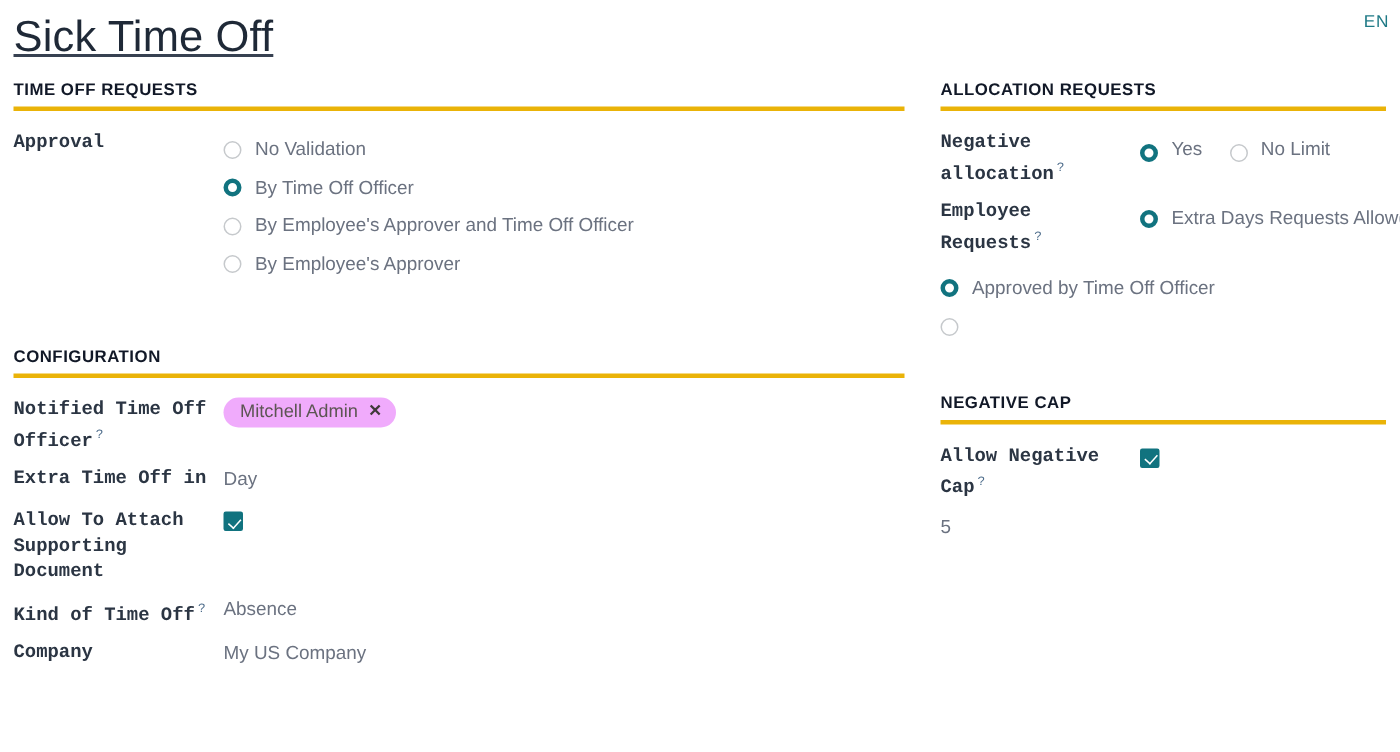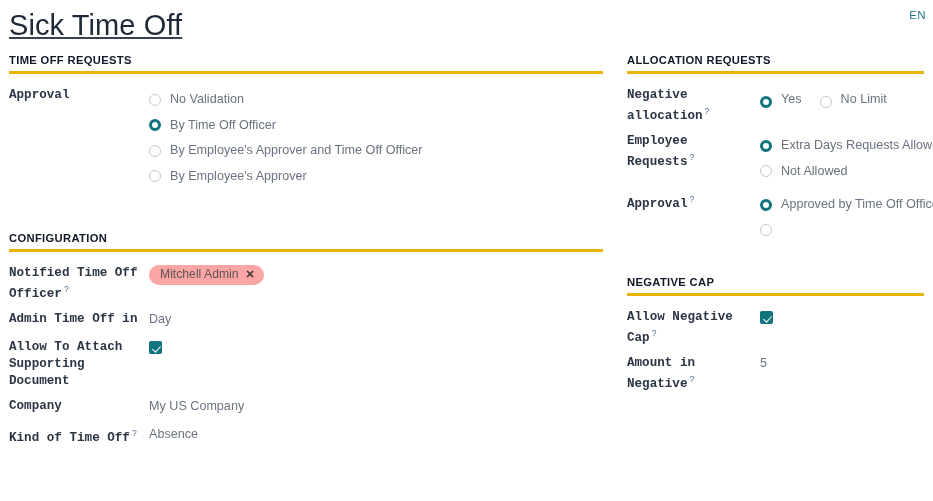--- a/index.html
+++ b/index.html
@@ -186,21 +186,21 @@
     height: 7px;
     border: solid #ffffff;
     border-width: 0 1.9px 1.9px 0;
     transform: rotate(42deg);
   }
 
   
   .tag-chip {
     display: inline-flex;
     align-items: center;
-    background: #fca5a5;
+    background: #f0abfc;
     color: #5c5553;
     border-radius: 11px;
     padding: 2px 9px 3px 11px;
     font-size: 12.2px;
     line-height: 15px;
     max-width: 100%;
     cursor: default;
   }
   .tag-chip-label {
     white-space: nowrap;
@@ -271,44 +271,44 @@
           <div class="field-value">
             <span class="tag-chip">
               <span class="tag-chip-label">Mitchell Admin</span>
               <span class="tag-chip-remove">✕</span>
             </span>
           </div>
         </div>
 
         <div class="field-row">
           <div class="field-label lbl-left">
-            <span>Admin Time Off in</span>
+            <span>Extra Time Off in</span>
           </div>
           <div class="field-value">Day</div>
         </div>
 
         <div class="field-row">
           <div class="field-label lbl-left">Allow To Attach Supporting Document</div>
           <div class="field-value">
             <span class="checkbox-mark"></span>
           </div>
         </div>
 
         <div class="field-row">
           <div class="field-label lbl-left">
+            <span>Kind of Time Off</span><span class="help-mark">?</span>
+          </div>
+          <div class="field-value">Absence</div>
+        </div>
+
+        <div class="field-row">
+          <div class="field-label lbl-left">
             <span>Company</span>
           </div>
           <div class="field-value">My US Company</div>
-        </div>
-
-        <div class="field-row">
-          <div class="field-label lbl-left">
-            <span>Kind of Time Off</span><span class="help-mark">?</span>
-          </div>
-          <div class="field-value">Absence</div>
         </div>
       </div>
     </div>
 
     <div class="col-gap"></div>
 
     <div class="col-right">
 
       <div class="group">
         <div class="group-title">ALLOCATION REQUESTS</div>
@@ -331,31 +331,24 @@
 
         <div class="field-row">
           <div class="field-label lbl-right">
             <span>Employee Requests</span><span class="help-mark">?</span>
           </div>
           <div class="field-value radio-list">
             <div class="radio-item">
               <span class="radio-mark checked"></span>
               <span class="radio-text">Extra Days Requests Allowed</span>
             </div>
-            <div class="radio-item">
-              <span class="radio-mark"></span>
-              <span class="radio-text">Not Allowed</span>
-            </div>
-          </div>
-        </div>
-
-        <div class="field-row">
-          <div class="field-label lbl-right">
-            <span>Approval</span><span class="help-mark">?</span>
-          </div>
+          </div>
+        </div>
+
+        <div class="field-row">
           <div class="field-value radio-list">
             <div class="radio-item">
               <span class="radio-mark checked"></span>
               <span class="radio-text">Approved by Time Off Officer</span>
             </div>
             <div class="radio-item">
               <span class="radio-mark"></span>
             </div>
           </div>
         </div>
@@ -369,22 +362,19 @@
         <div class="field-row">
           <div class="field-label lbl-right">
             <span>Allow Negative Cap</span><span class="help-mark">?</span>
           </div>
           <div class="field-value">
             <span class="checkbox-mark"></span>
           </div>
         </div>
 
         <div class="field-row">
-          <div class="field-label lbl-right">
-            <span>Amount in Negative</span><span class="help-mark">?</span>
-          </div>
           <div class="field-value">5</div>
         </div>
       </div>
     </div>
 
   </div>
 </div>
 
 </body></html>

